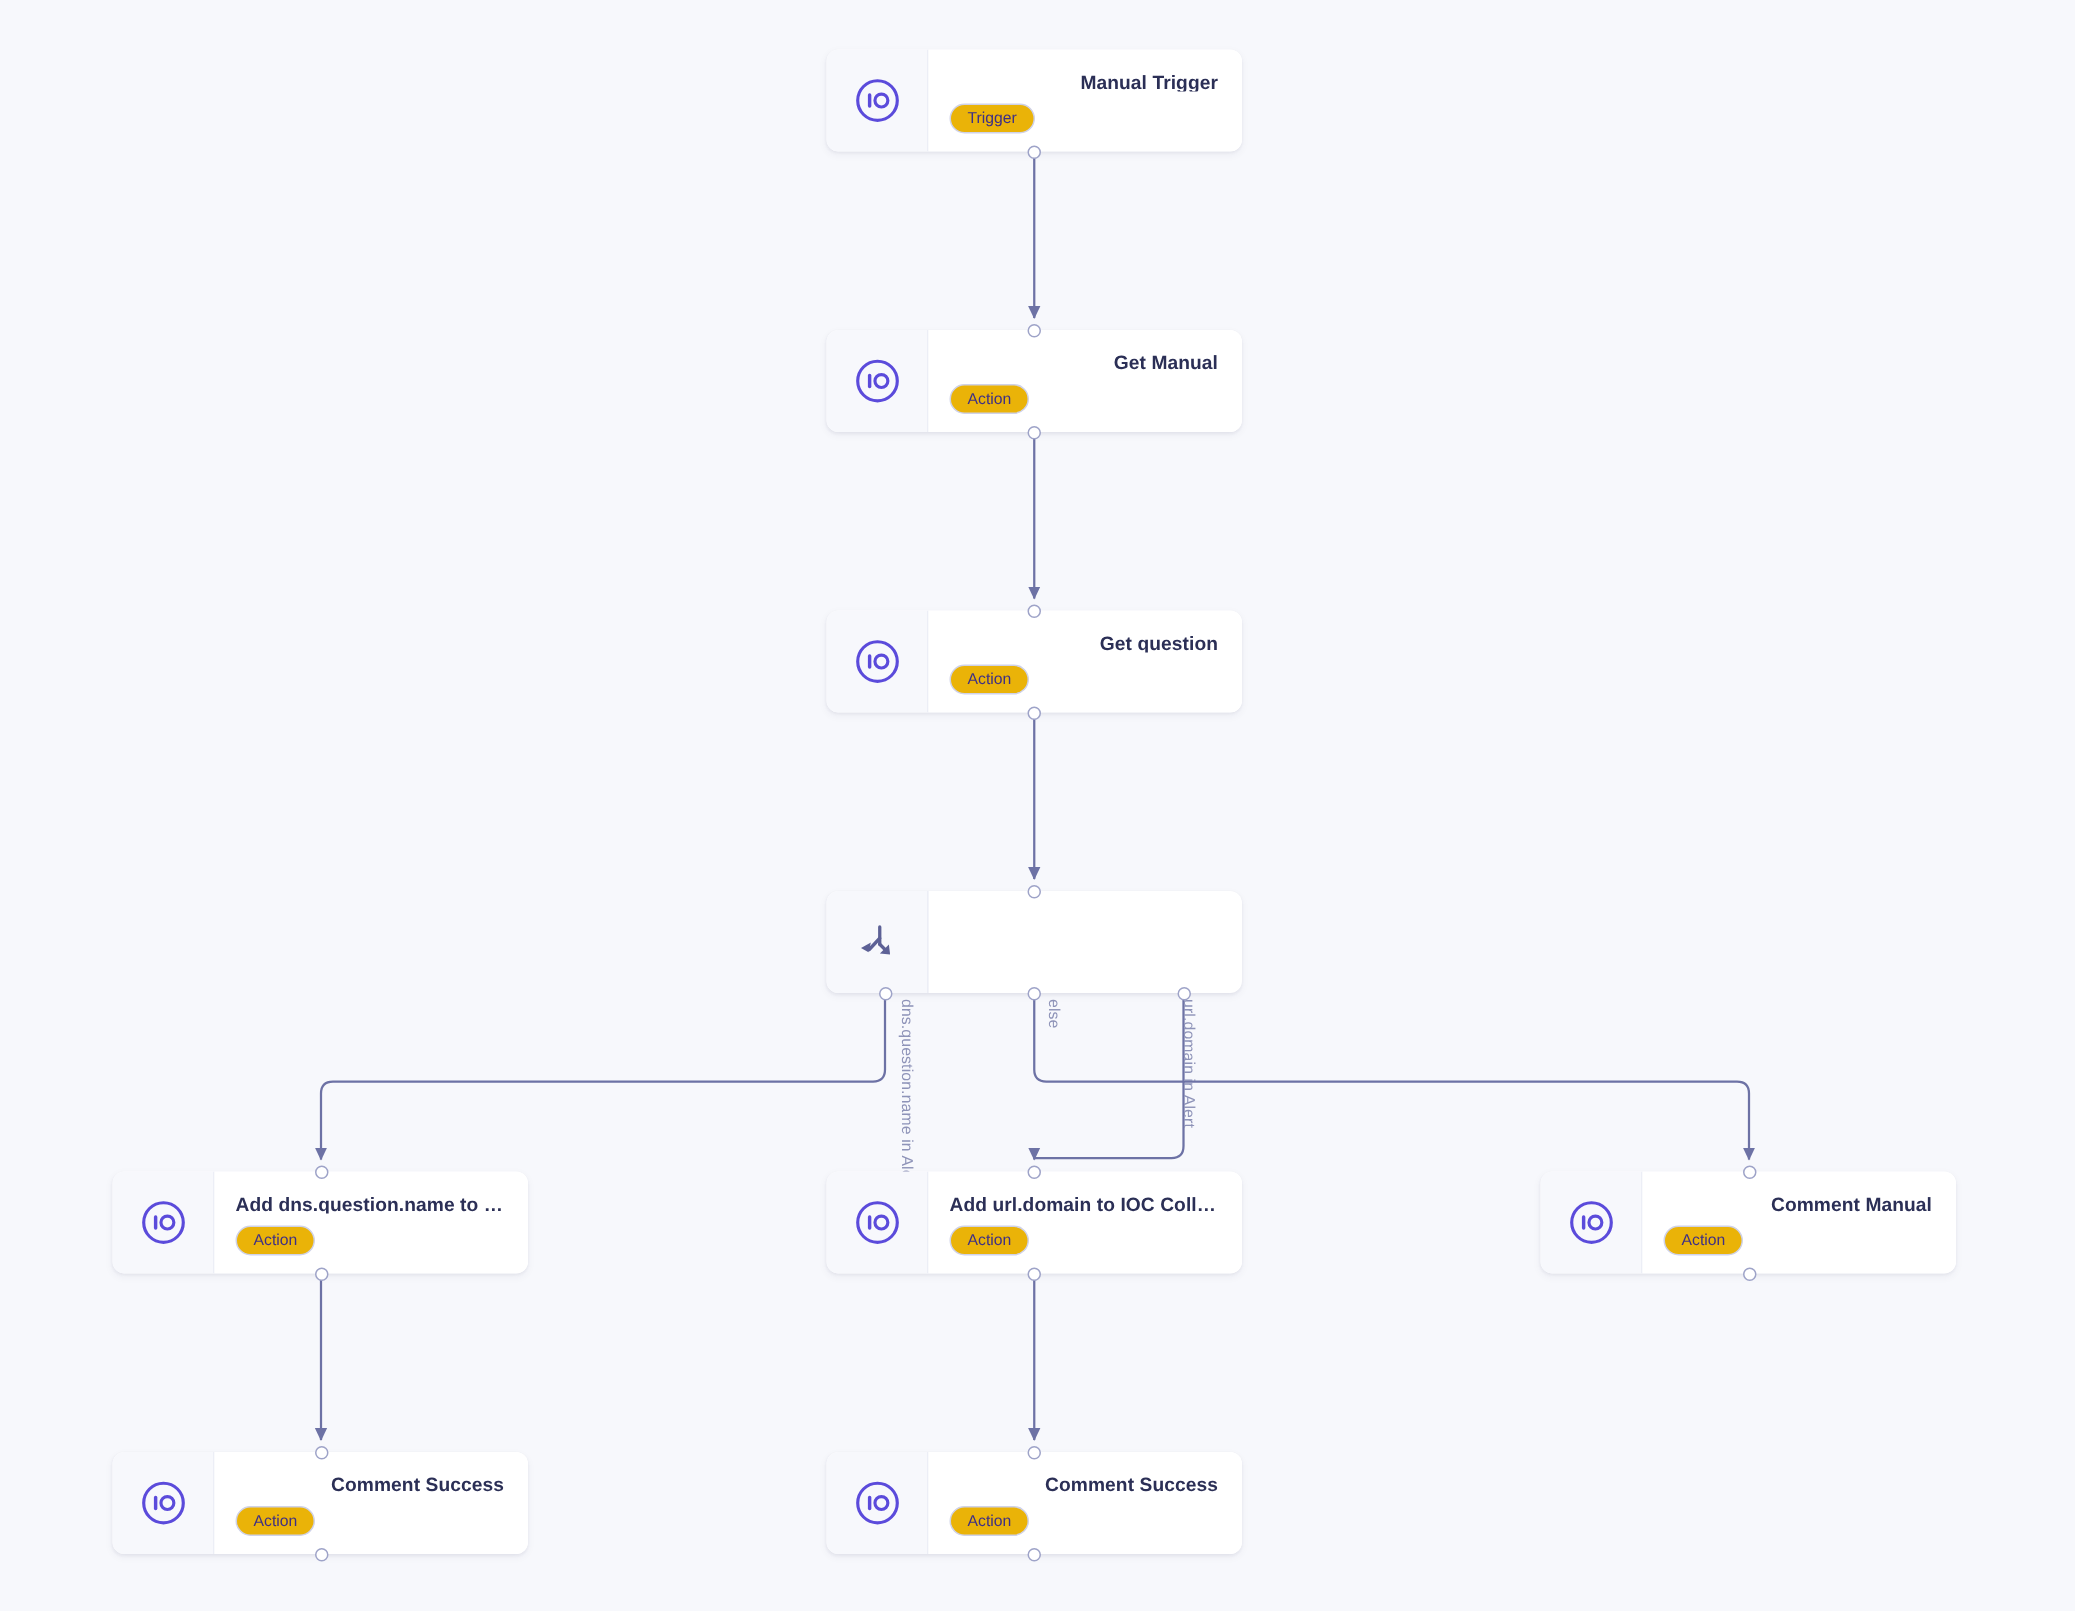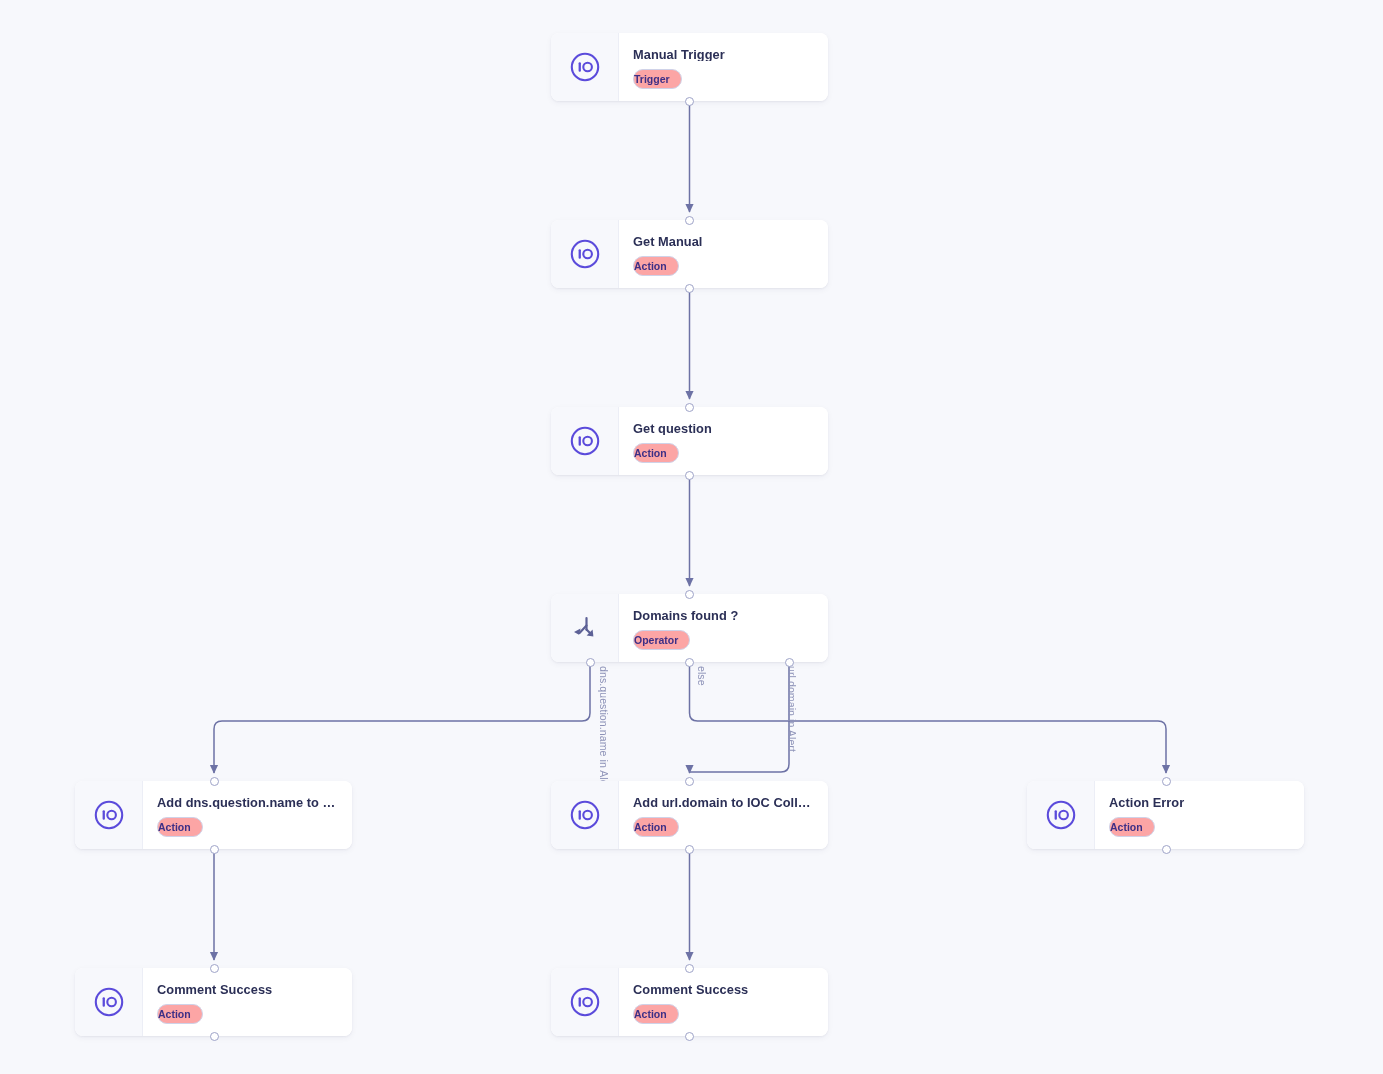--- a/index.html
+++ b/index.html
@@ -25,20 +25,21 @@
   }
   .node {
     position: absolute;
     display: flex;
     align-items: stretch;
     background: #ffffff;
     border-radius: 8px;
     box-shadow: 0 1px 2px rgba(38, 42, 82, 0.06),
                 0 2px 6px rgba(38, 42, 82, 0.05);
     overflow: hidden;
+    text-align: right;
   }
   .node-icon-panel {
     width: 68px;
     flex: 0 0 68px;
     background: #f7f8fc;
     border-right: 1px solid #eceef6;
     display: flex;
     align-items: center;
     justify-content: center;
   }
@@ -62,25 +63,24 @@
     line-height: 1.2;
   }
   .node-badge {
     margin-top: 8px;
     align-self: flex-start;
     display: inline-block;
     font-size: 10.5px;
     color: #3d2f86;
     border: 1px solid #cfd2e8;
     border-radius: 11px;
-    padding: 3px 11px 3px 0;
-    background: #fca5a5;
+    padding: 3px 11px 3px 11px;
+    background: #eab308;
     line-height: 1.15;
     white-space: nowrap;
-    font-weight: bold;
   }
   .handle {
     position: absolute;
     width: 9px; height: 9px;
     margin-left: -4.5px;
     margin-top: -4.5px;
     border-radius: 50%;
     background: #ffffff;
     border: 1.2px solid #9ea3c8;
     z-index: 5;
@@ -188,24 +188,20 @@
       <svg class="icon-split" width="30" height="30" viewBox="0 0 30 30">
         <g stroke="#5d6196" stroke-width="2.2" fill="none" stroke-linecap="round" stroke-linejoin="round">
           <path d="M 16.5 5 L 16.5 16.5"></path>
           <path d="M 16.5 16.5 L 21.5 21.5"></path>
           <path d="M 16.5 12.5 L 9.5 20"></path>
         </g>
         <path d="M 22.6 16.6 L 23.4 23.4 L 16.6 22.6 Z" fill="#5d6196"></path>
         <path d="M 10.6 15.4 L 9.0 21.8 L 4.0 19.0 Z" fill="#5d6196"></path>
       </svg>
     </div>
-    <div class="node-body">
-      <div class="node-title">Domains found ?</div>
-      <span class="node-badge">Operator</span>
-    </div>
   </div>
   <div class="handle" style="left:689.5px; top:594px;"></div>
   <div class="handle" style="left:590px; top:662px;"></div>
   <div class="handle" style="left:689.5px; top:662px;"></div>
   <div class="handle" style="left:789px; top:662px;"></div>
 
   <div class="clip-wrap" style="left:594px; top:664px; width:22px; height:117px;">
     <div class="edge-label" style="left:16px; top:2px;">dns.question.name in Alert</div>
   </div>
 
@@ -251,21 +247,21 @@
 
   <div class="node" style="left:1027px; top:781px; width:277px; height:68px;">
     <div class="node-icon-panel">
       <svg class="icon-io" width="32" height="32" viewBox="0 0 32 32">
         <circle cx="16" cy="16" r="13.2" fill="none" stroke="#5b4bdb" stroke-width="2.1"></circle>
         <rect x="9.6" y="11.2" width="2.3" height="9.6" rx="1.1" fill="#5b4bdb"></rect>
         <circle cx="18.6" cy="16" r="4.3" fill="none" stroke="#5b4bdb" stroke-width="2.1"></circle>
       </svg>
     </div>
     <div class="node-body">
-      <div class="node-title">Action Error</div>
+      <div class="node-title">Comment Manual</div>
       <span class="node-badge">Action</span>
     </div>
   </div>
   <div class="handle" style="left:1166px; top:781px;"></div>
   <div class="handle" style="left:1166px; top:849px;"></div>
 
   <div class="node" style="left:75px; top:968px; width:277px; height:68px;">
     <div class="node-icon-panel">
       <svg class="icon-io" width="32" height="32" viewBox="0 0 32 32">
         <circle cx="16" cy="16" r="13.2" fill="none" stroke="#5b4bdb" stroke-width="2.1"></circle>

